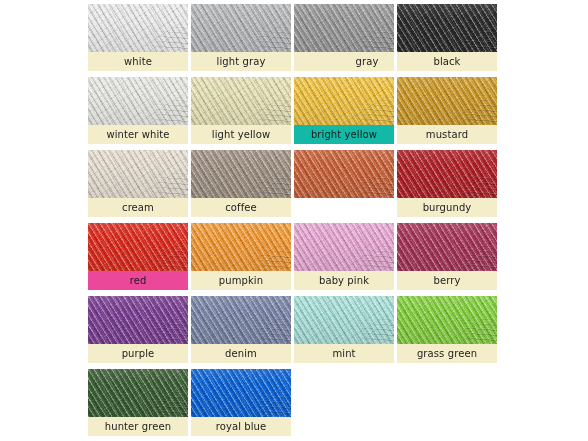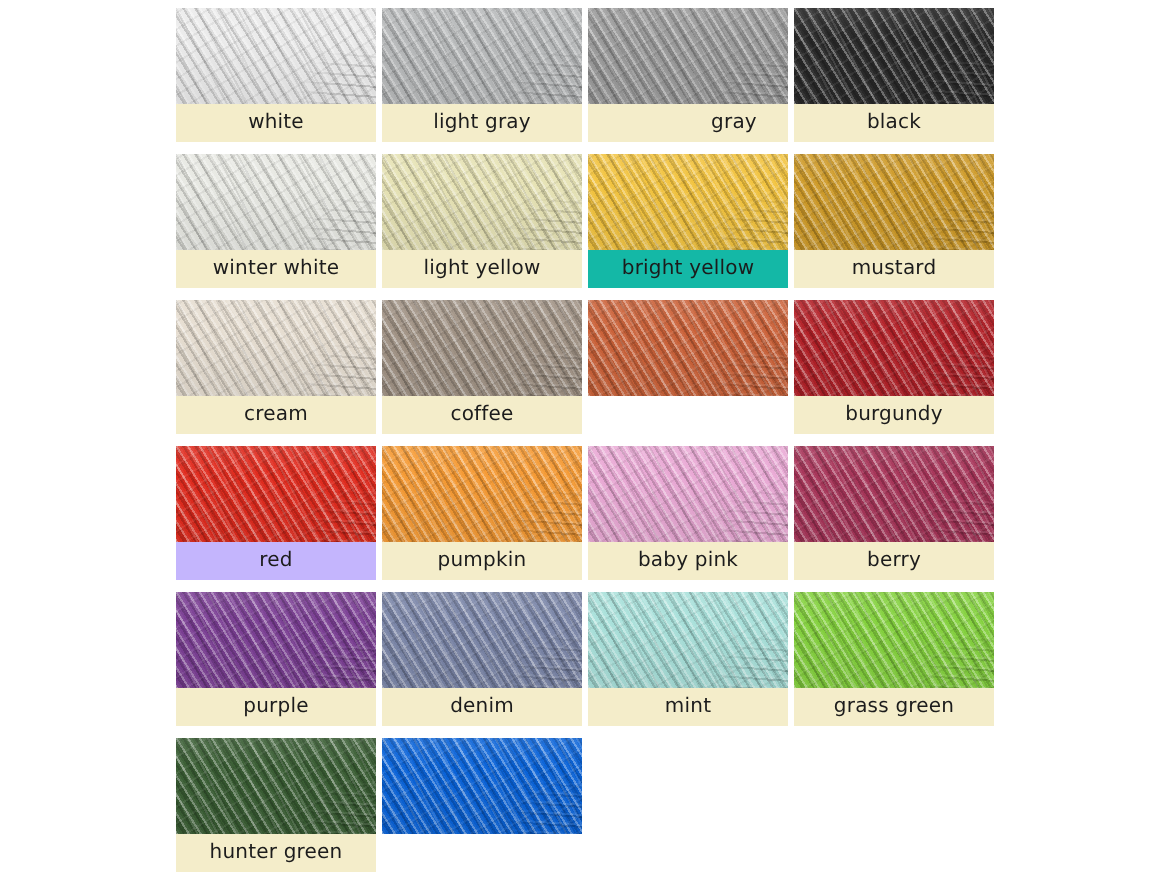--- a/index.html
+++ b/index.html
@@ -297,21 +297,21 @@
         </div>
       </div>
       <div class="swatch-cell">
         <div class="swatch-color" style="background-color: rgb(224, 43, 30);">
           <div class="tex-a"></div>
           <div class="tex-b"></div>
           <div class="tex-c"></div>
           <div class="tex-d"></div>
           <div class="shade"></div>
         </div>
-        <div class="swatch-label" style="background: #c4b5fd;">
+        <div class="swatch-label" style="background: #ec4899;">
           <span style="color: rgb(28, 28, 28);">red</span>
         </div>
       </div>
       <div class="swatch-cell">
         <div class="swatch-color" style="background-color: rgb(245, 154, 52);">
           <div class="tex-a"></div>
           <div class="tex-b"></div>
           <div class="tex-c"></div>
           <div class="tex-d"></div>
           <div class="shade"></div>
@@ -404,16 +404,19 @@
           <span style="color: rgb(28, 28, 28);">hunter green</span>
         </div>
       </div>
       <div class="swatch-cell">
         <div class="swatch-color" style="background-color: rgb(10, 99, 216);">
           <div class="tex-a"></div>
           <div class="tex-b"></div>
           <div class="tex-c"></div>
           <div class="tex-d"></div>
           <div class="shade"></div>
+        </div>
+        <div class="swatch-label" style="background: rgb(244, 237, 202);">
+          <span style="color: rgb(28, 28, 28);">royal blue</span>
         </div>
       </div>
     </div>
 </div>
 
 </body></html>

